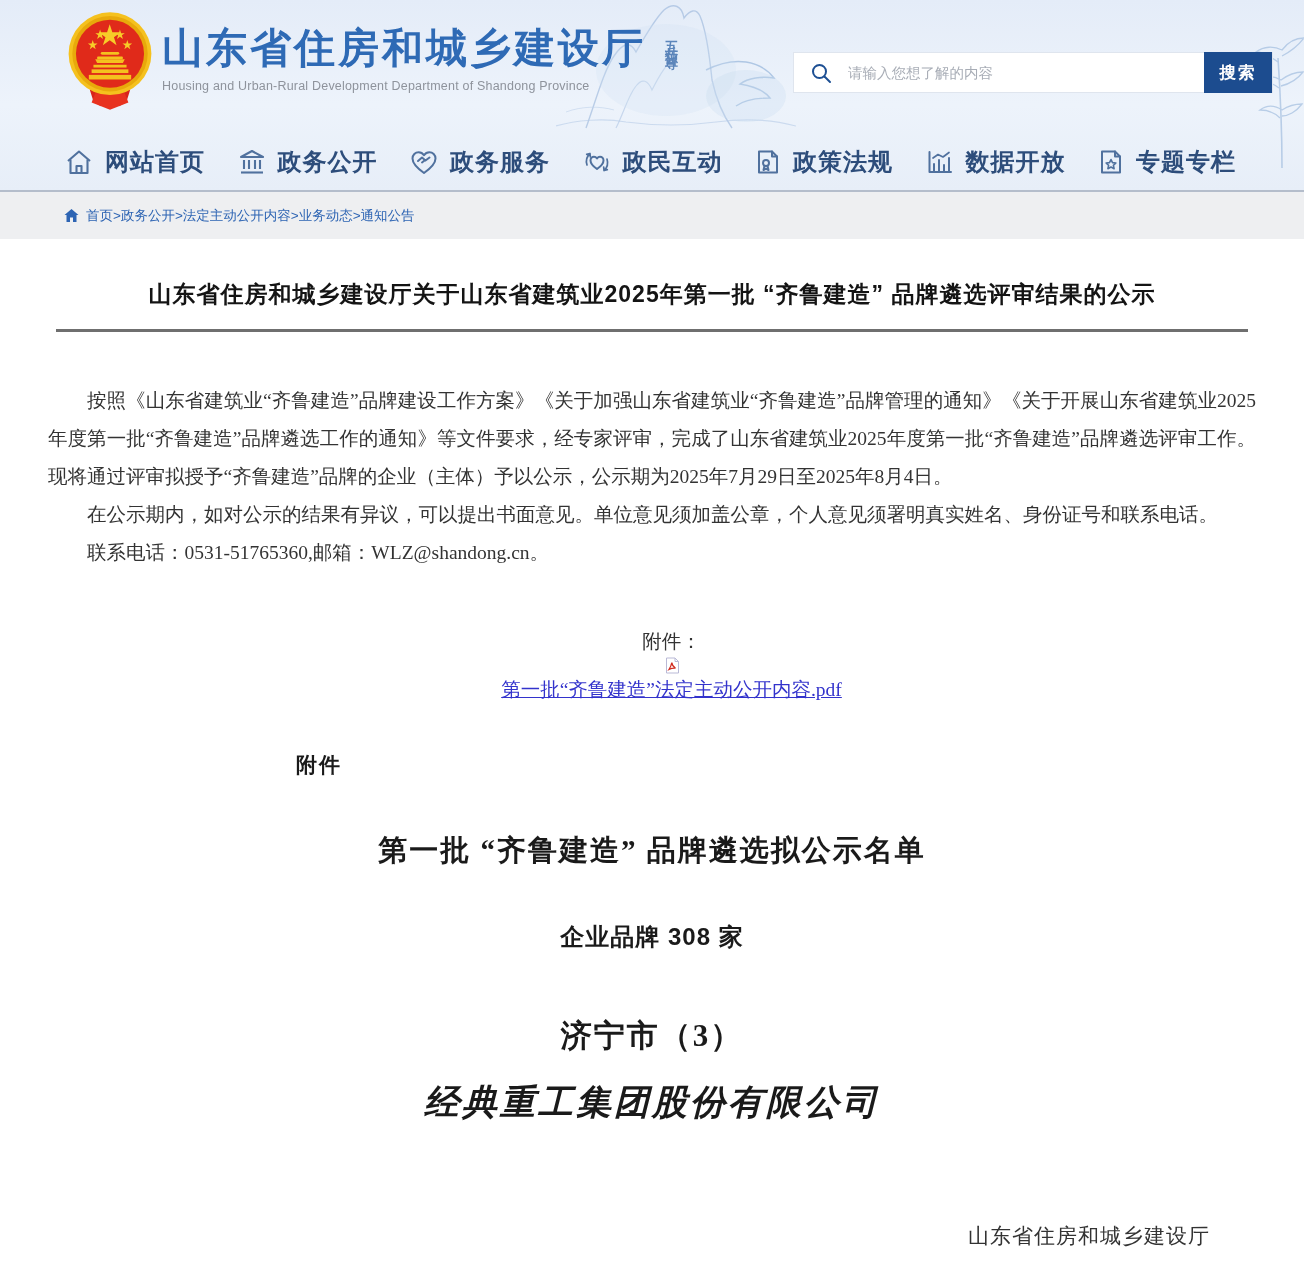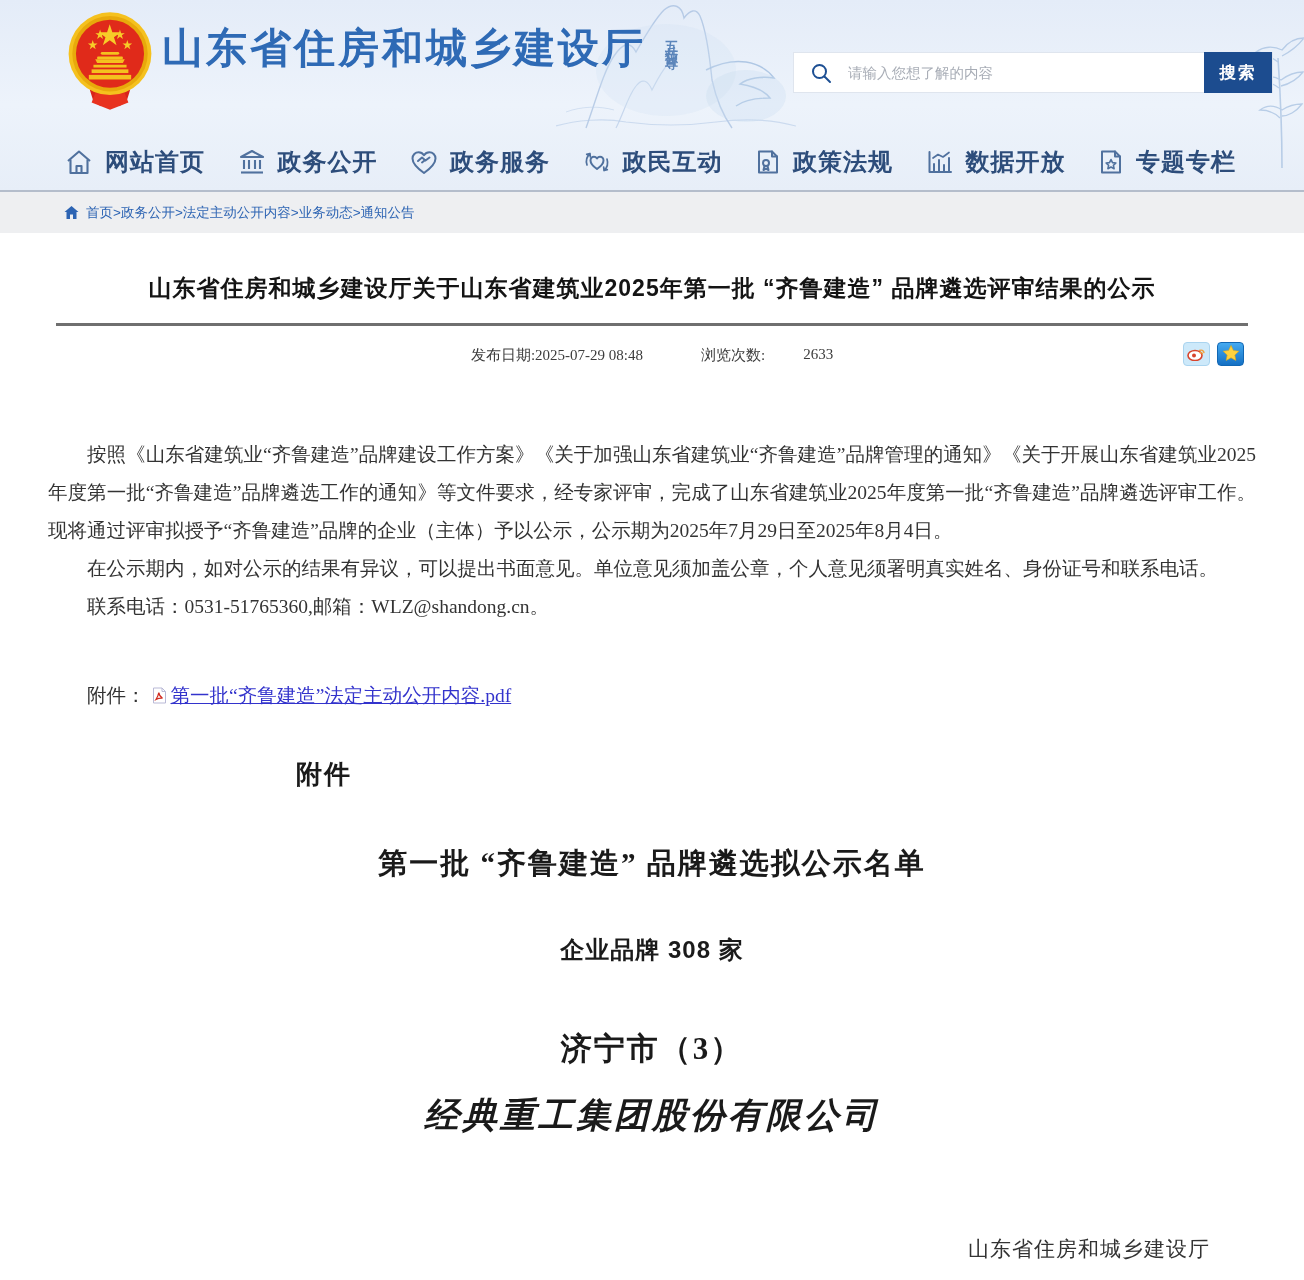--- a/index.html
+++ b/index.html
@@ -57,21 +57,21 @@
   }
   .nav-item {
     display:flex; align-items:center; gap:11px; text-decoration:none;
     color:#2d4d7b; font-size:24px; font-weight:bold; letter-spacing:1px; cursor:pointer;
     white-space:nowrap;
   }
   .nav-item svg { display:block; }
 
   
   .breadcrumb {
-    height:41px; background:#eeeff1; display:flex; align-items:center;
+    height:47px; background:#eeeff1; display:flex; align-items:center;
     padding-left:64px; gap:7px; color:#2d64b3; font-size:13.5px;
   }
 
   
   .main { padding:38px 48px 0 48px; background:#fff; }
   .article-title {
     margin:0 60px; text-align:center; font-size:23px; font-weight:bold; color:#141414;
     letter-spacing:1px; line-height:1.5;
   }
   .title-divider { border:none; border-top:3px solid #6f6f6f; margin:17px 8px 0 8px; }
@@ -88,28 +88,28 @@
   .share-qzone { background:linear-gradient(180deg,#45aaf0,#1470c4); border:1px solid #1167b4; }
 
   .article-body {
     margin-top:50px; font-family:"Liberation Serif",serif;
     font-size:19.5px; color:#333; line-height:38px;
   }
   .article-body p { margin:0; text-indent:2em; text-align:justify; }
 
   .attachment-row {
     margin-top:56px; font-family:"Liberation Serif",serif; font-size:19.5px; color:#333;
-    padding-left:2em; display:flex; align-items:center; gap:2px;
+    padding-left:2em; display:flex; align-items:center; gap:2px;flex-direction:column;
   }
   .attachment-row .pdf { margin:0 2px 0 4px; display:flex; }
   .attachment-link { color:#3333cc; text-decoration:underline; cursor:pointer; }
 
   
   .doc { margin-top:48px; color:#1a1a1a; }
-  .doc-label { margin-left:248px; font-size:26px; font-weight:bold; letter-spacing:2px; }
+  .doc-label { margin-left:248px; font-size:21px; font-weight:bold; letter-spacing:2px; }
   .doc-title {
     margin:52px 0 0 0; text-align:center; font-family:"Liberation Serif",serif;
     font-size:29px; font-weight:bold; letter-spacing:2px;
   }
   .doc-subtitle { margin-top:50px; text-align:center; font-size:24px; font-weight:bold; letter-spacing:1px; }
   .doc-city {
     margin-top:62px; text-align:center; font-family:"Liberation Serif",serif;
     font-size:31px; font-weight:bold; letter-spacing:2px;
   }
   .doc-company {
@@ -163,20 +163,21 @@
         <path d="M62 20 l1.6 4.8 h5 l-4 3 1.5 4.8 -4.1 -3 -4 3 1.5 -4.8 -4 -3 h5 Z" fill="#f7cd28" transform="scale(0.8) translate(14,6)"></path>
         <rect x="36" y="50" width="28" height="3" rx="1" fill="#f5c11e"></rect>
         <path d="M34 53 L66 53 L64 57 L36 57 Z" fill="#f5c11e"></path>
         <rect x="32" y="59" width="36" height="3" fill="#f5c11e"></rect>
         <rect x="30" y="64" width="40" height="4" fill="#f5c11e"></rect>
         <rect x="27" y="70" width="46" height="5" fill="#f5c11e"></rect>
         <rect x="40" y="45" width="20" height="3" rx="1.5" fill="#f5c11e"></rect>
       </svg>
       <div class="titles">
         <div class="site-title">山东省住房和城乡建设厅</div>
+        <div class="site-subtitle">Housing and Urban-Rural Development Department of Shandong Province</div>
       </div>
 
       <div class="search">
         <span class="mag">
           <svg width="22" height="22" viewBox="0 0 22 22" fill="none">
             <circle cx="9.5" cy="9.5" r="6.5" stroke="#1d4f93" stroke-width="2"></circle>
             <path d="M14.5 14.5 L20 20" stroke="#1d4f93" stroke-width="2" stroke-linecap="round"></path>
           </svg>
         </span>
         <input placeholder="请输入您想了解的内容" style="">
@@ -266,41 +267,20 @@
       </svg>
     </span>
     <span>首页&gt;政务公开&gt;法定主动公开内容&gt;业务动态&gt;通知公告</span>
   </div>
 
   <main class="main">
 
     <h1 class="article-title">山东省住房和城乡建设厅关于山东省建筑业2025年第一批 “齐鲁建造” 品牌遴选评审结果的公示</h1>
     <hr class="title-divider">
 
-    <div class="meta">
-      <span>发布日期:2025-07-29 08:48</span>
-      <span class="views">
-        <span>浏览次数:</span>
-        <span>2633</span>
-      </span>
-      <span class="share">
-        <span class="share-btn share-weibo">
-          <svg width="19" height="15" viewBox="0 0 19 15" fill="none">
-            <ellipse cx="8" cy="9.5" rx="7" ry="5" stroke="#d8442c" stroke-width="1.6" fill="#ffffff"></ellipse>
-            <circle cx="7" cy="9.5" r="2" fill="#d8442c"></circle>
-            <path d="M12.5 4.5 C14.5 3.5 16.5 4.5 17 6.5 M13 6.7 C14 6.2 15.2 6.8 15.4 7.9" stroke="#f0a03c" stroke-width="1.4" stroke-linecap="round"></path>
-          </svg>
-        </span>
-        <span class="share-btn share-qzone">
-          <svg width="18" height="17" viewBox="0 0 18 17">
-            <path d="M9 0.5 l2.4 5 5.4 .7 -4 3.8 1 5.4 -4.8 -2.7 -4.8 2.7 1 -5.4 -4 -3.8 5.4 -.7 Z" fill="#ffd23e" stroke="#e8a90b" stroke-width="0.6"></path>
-          </svg>
-        </span>
-      </span>
-    </div>
 
     <div class="article-body">
       <p>按照《山东省建筑业“齐鲁建造”品牌建设工作方案》《关于加强山东省建筑业“齐鲁建造”品牌管理的通知》《关于开展山东省建筑业2025年度第一批“齐鲁建造”品牌遴选工作的通知》等文件要求，经专家评审，完成了山东省建筑业2025年度第一批“齐鲁建造”品牌遴选评审工作。现将通过评审拟授予“齐鲁建造”品牌的企业（主体）予以公示，公示期为2025年7月29日至2025年8月4日。</p>
       <p>在公示期内，如对公示的结果有异议，可以提出书面意见。单位意见须加盖公章，个人意见须署明真实姓名、身份证号和联系电话。</p>
       <p>联系电话：0531-51765360,邮箱：WLZ@shandong.cn。</p>
     </div>
 
     <div class="attachment-row">
       <span>附件：</span>
       <span class="pdf">

